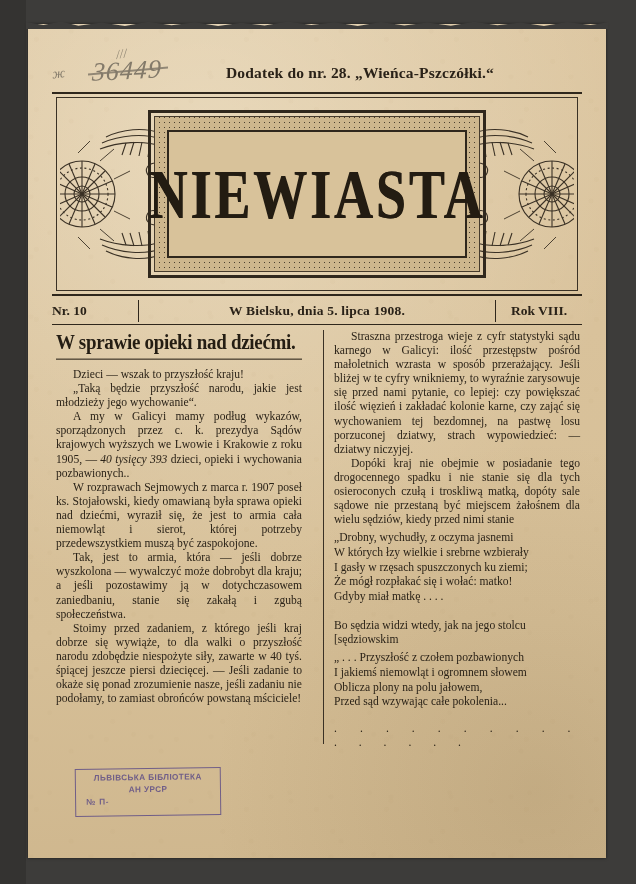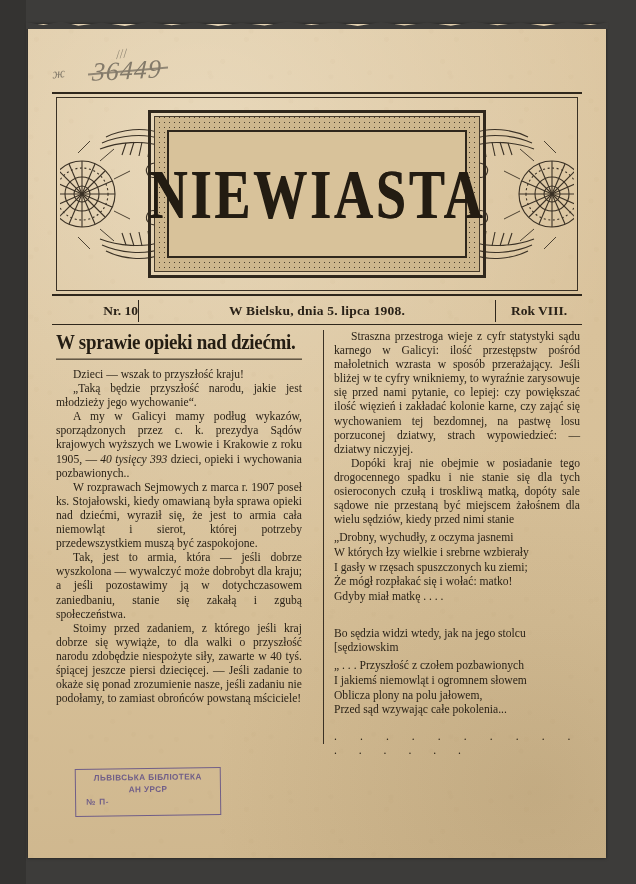--- a/index.html
+++ b/index.html
@@ -213,21 +213,21 @@
     top: 274px;
     width: 530px;
     height: 26px;
     border-bottom: 1.5px solid #2f271c;
     display: flex;
     align-items: center;
     font-size: 13.5px;
     font-weight: bold;
     color: #2a2218;
   }
-  #issuebar .issue-no   { width: 86px; text-align: right; }
+  #issuebar .issue-no   { width: 86px; text-align: left; }
   #issuebar .issue-place{ flex: 1;     text-align: center; letter-spacing: .2px; }
   #issuebar .issue-year { width: 86px; text-align: center; }
   #issuebar .vrule {
     width: 0; align-self: stretch;
     border-left: 1.5px solid #2f271c;
     margin: 2px 0;
   }
 
   
   #article {
@@ -331,20 +331,21 @@
 
   <div id="paper">
     <div id="grain"></div>
 
     <div id="pencil">
       <span class="mark-sm">ж</span>
       <span class="tick">///</span>
       <span class="acc-no">36449</span>
     </div>
 
+    <div id="suppline">Dodatek do nr. 28. „Wieńca-Pszczółki.“</div>
 
     <div id="masthead">
       <div class="rules-inner"></div>
 
       <svg class="rosette left" viewBox="0 0 104 150" fill="none" stroke="currentColor">
         <g stroke-width="1.1">
           <circle cx="22" cy="75" r="8"></circle>
           <circle cx="22" cy="75" r="17"></circle>
           <circle cx="22" cy="75" r="26" stroke-dasharray="2 2.6"></circle>
           <circle cx="22" cy="75" r="33"></circle>
@@ -471,21 +472,21 @@
         <p>Dopóki kraj nie obejmie w posiadanie tego drogocennego spadku i nie stanie się dla tych osieroconych czułą i troskliwą matką, dopóty sale sądowe nie przestaną być miejscem żałośnem dla wielu sędziów, kiedy przed nimi stanie</p>
 
         <div class="poem">
           <div>„Drobny, wychudły, z oczyma jasnemi</div>
           <div>W których łzy wielkie i srebrne wzbierały</div>
           <div>I gasły w rzęsach spuszczonych ku ziemi;</div>
           <div>Że mógł rozpłakać się i wołać: matko!</div>
           <div>Gdyby miał matkę . . . .</div>
         </div>
 
-        <p class="noindent" style="margin-top:23px">Bo sędzia widzi wtedy, jak na jego stolcu</p>
+        <p class="noindent" style="margin-top:15px">Bo sędzia widzi wtedy, jak na jego stolcu</p>
         <div class="bracketed">[sędziowskim</div>
 
         <div class="poem">
           <div>„ . . . Przyszłość z czołem pozbawionych</div>
           <div>I jakiemś niemowląt i ogromnem słowem</div>
           <div>Oblicza plony na polu jałowem,</div>
           <div>Przed sąd wzywając całe pokolenia...</div>
         </div>
 
         <div class="dotrow">. . . . . . . . . . . . . . . .</div>

